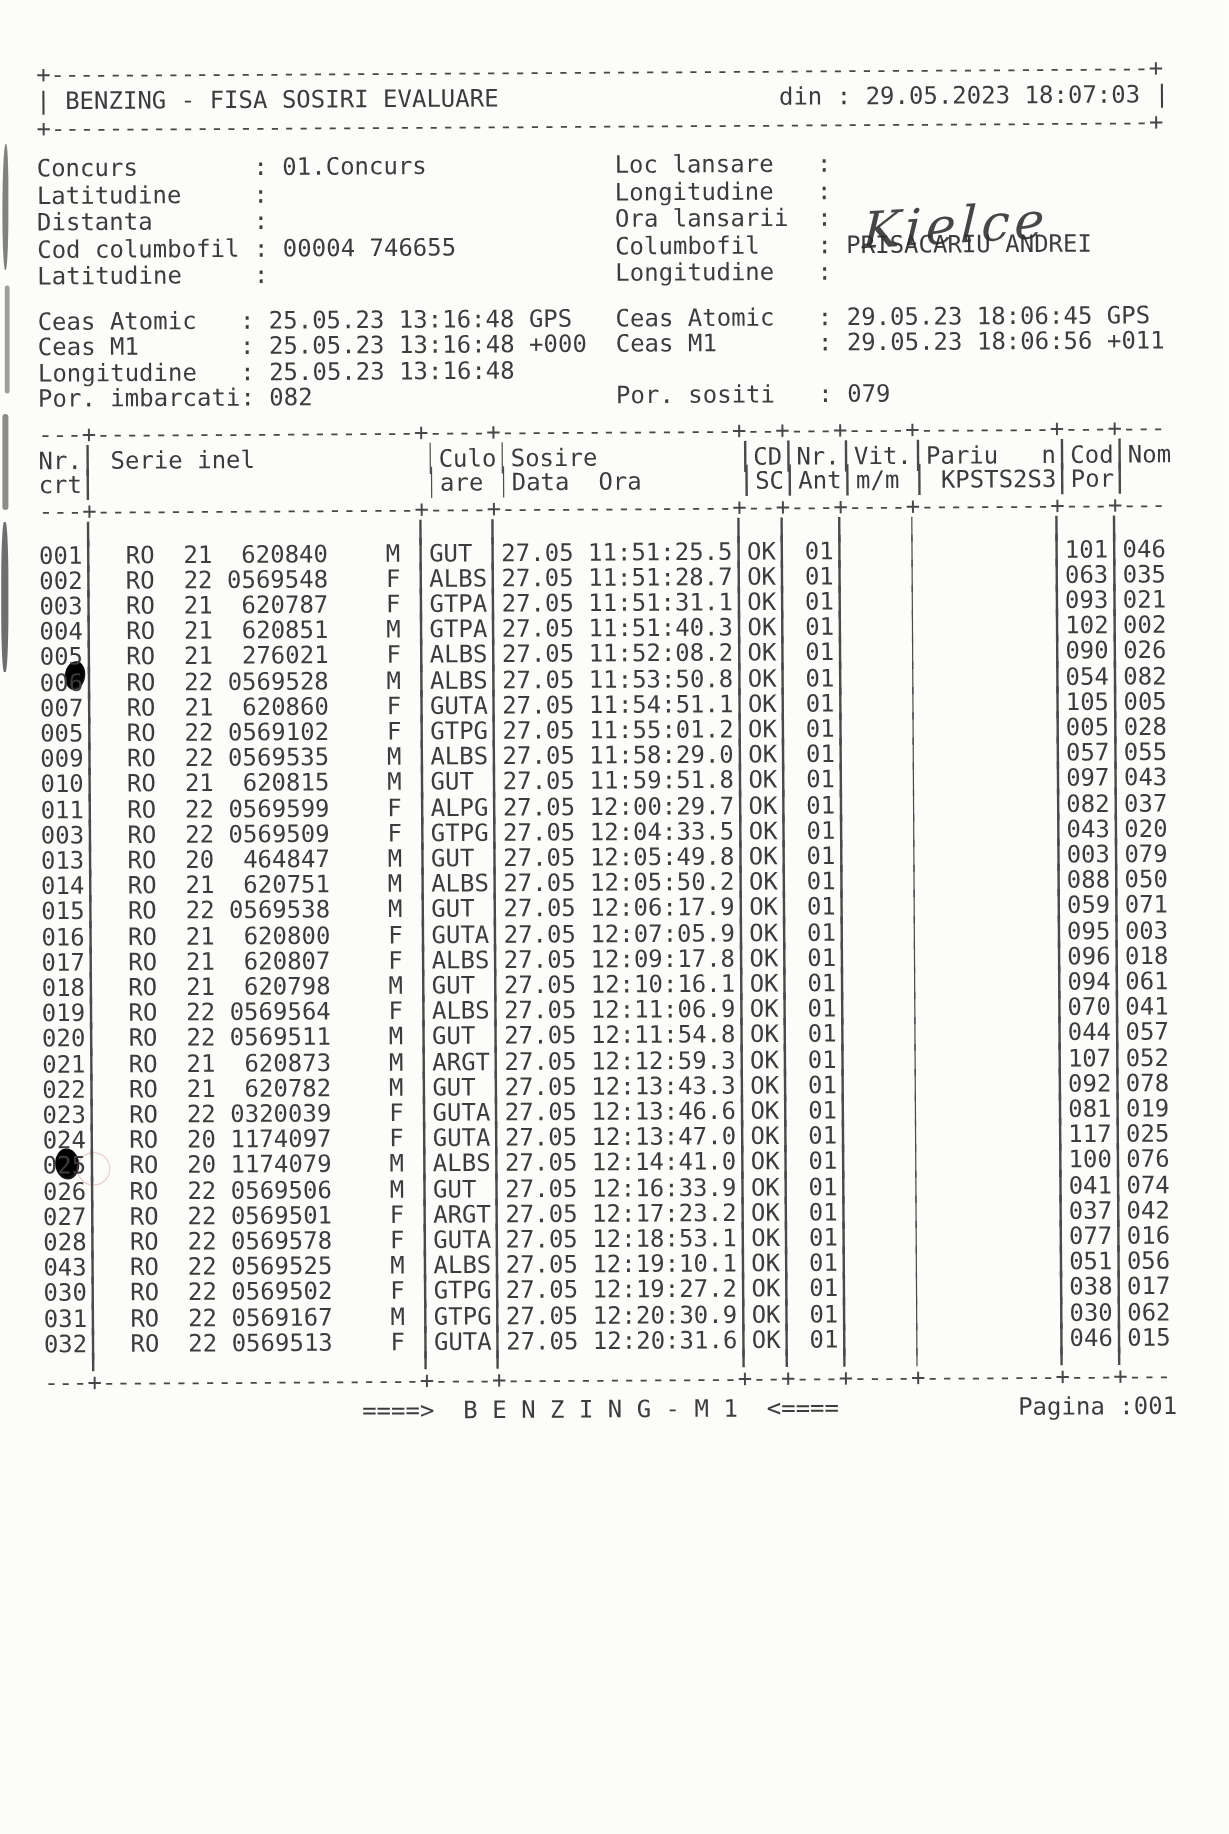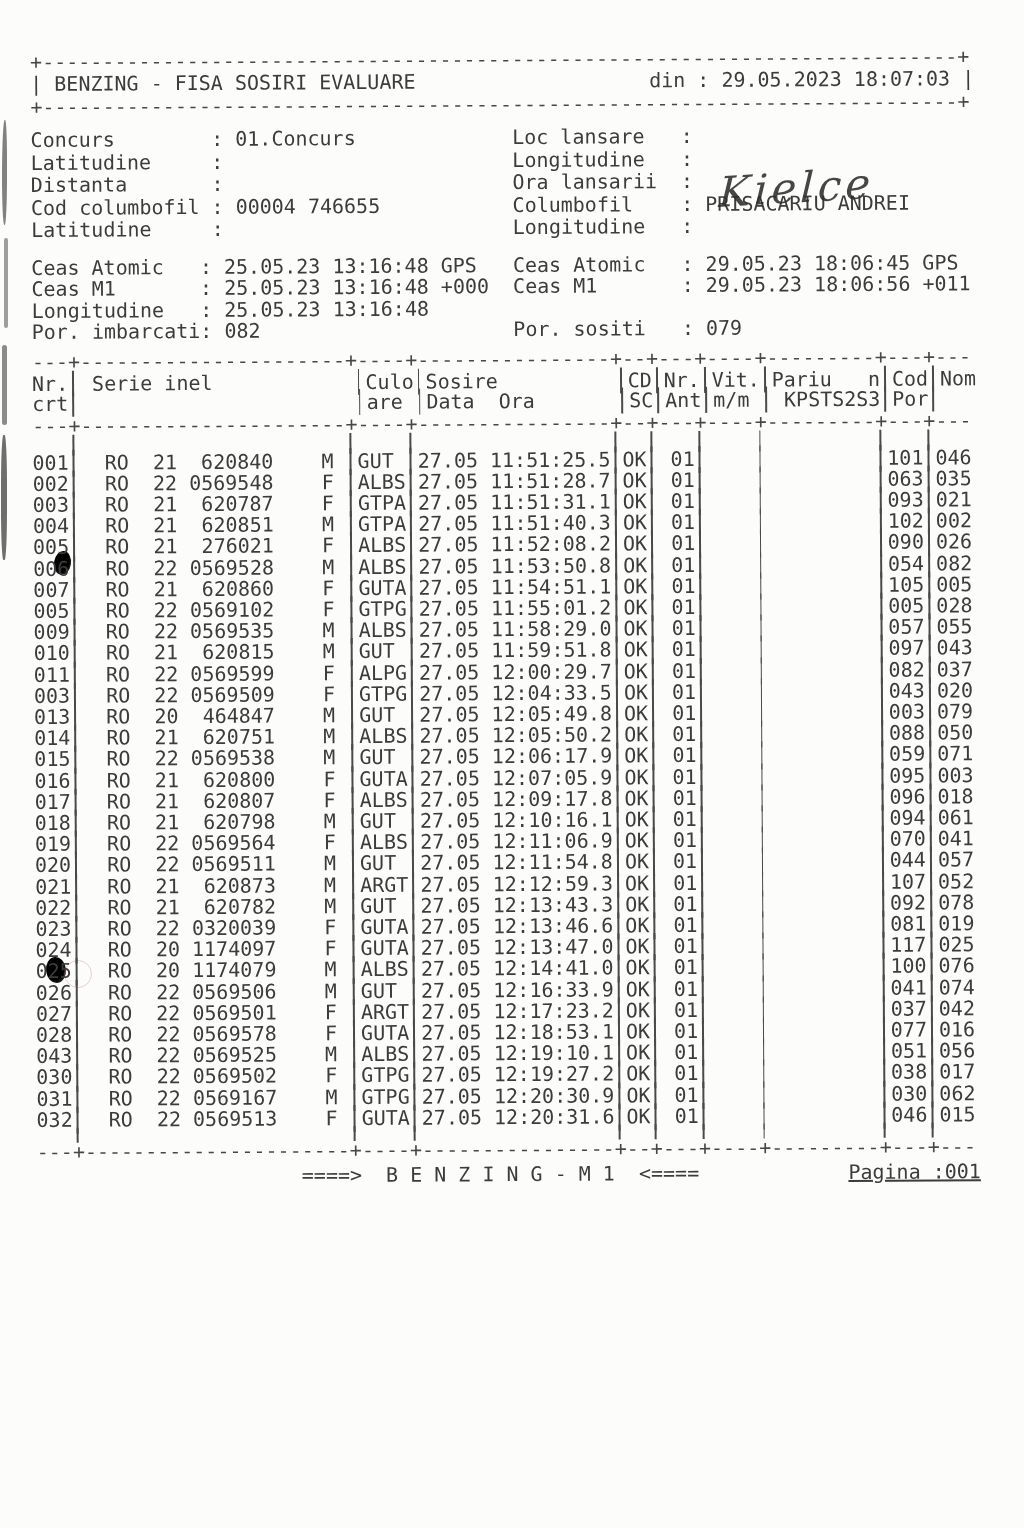--- a/index.html
+++ b/index.html
@@ -51,21 +51,21 @@
   .sc{width:4ch;text-align:right;} .sy{width:4ch;text-align:right;}
   .sn{width:8ch;text-align:right;} .ss{width:5ch;text-align:right;}
   .sos { display:inline-flex; }
   .sd{width:6ch;} .st{width:10ch;}
   .h-serie { padding-left:1ch; }
   .h-right { text-align:right; }
 
   
   .footer { display:flex; margin-top:3px; line-height:21px; padding-left:22ch; }
   .f-brand { margin:0 2ch; }
-  .f-page { margin-left:auto;text-decoration:underline; }
+  .f-page { margin-left:auto; }
 
   
   .hand {
     position:absolute; left:688px; top:118px;
     font-family:"DejaVu Serif","Liberation Serif",serif; font-style:italic;
     font-size:42px; color:#2e2e2e; transform:rotate(-3deg) skewX(-6deg);
     letter-spacing:4px; opacity:0.88;
   }
 
   

